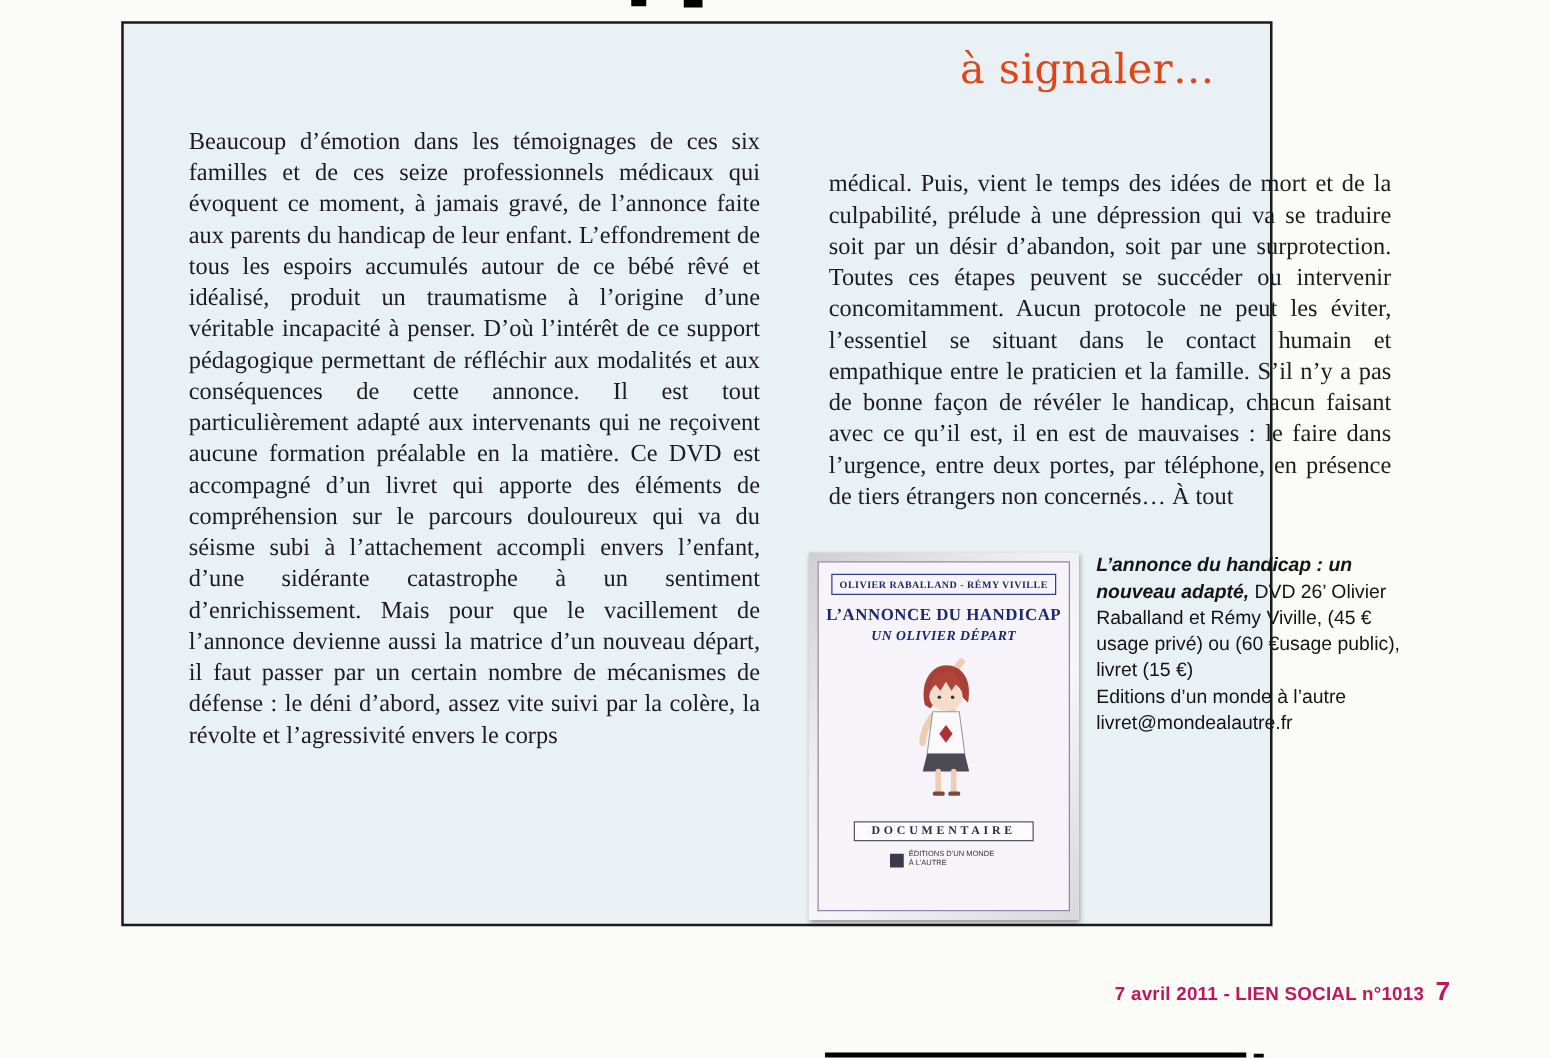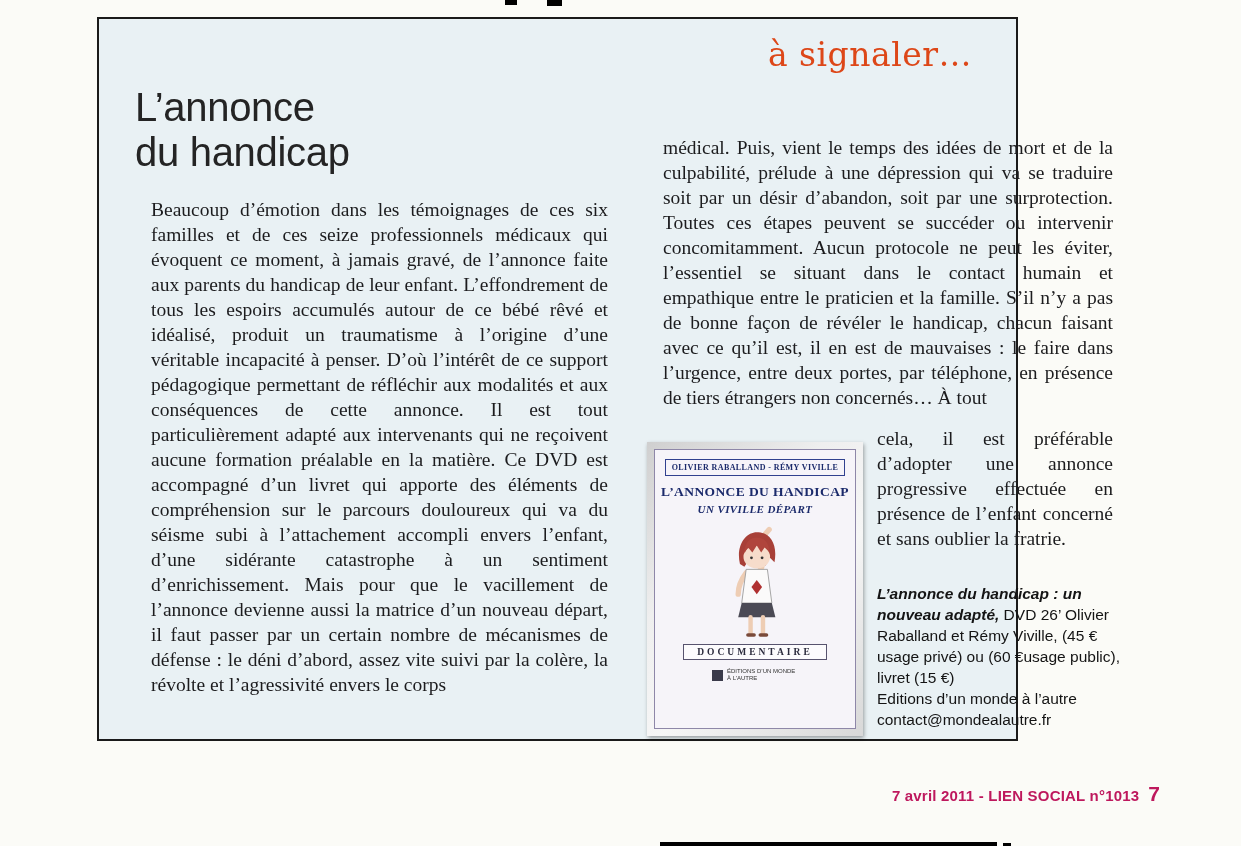--- a/index.html
+++ b/index.html
@@ -57,21 +57,21 @@
     font-family:"Liberation Serif",serif;font-weight:bold;
     font-size:13.5px;letter-spacing:.4px;color:#1b2a6b;text-align:center;
   }
   .dvd-subtitle{
     margin-top:3px;
     font-family:"Liberation Serif",serif;font-weight:bold;font-style:italic;
     font-size:11px;letter-spacing:.4px;color:#1b2a6b;text-align:center;
   }
   .dvd-art{height:126px;margin-top:2px;display:flex;align-items:center;justify-content:center;}
   .dvd-doc{
-    margin-top:1px;padding:2px 13px;
+    margin-top:14px;padding:2px 13px;
     border:1px solid #57536e;background:rgba(255,255,255,.65);
     font-family:"Liberation Serif",serif;font-weight:bold;
     font-size:9.5px;letter-spacing:3px;color:#2b2b3d;
   }
   .dvd-pub{
     margin-top:8px;display:flex;align-items:center;gap:4px;
     font-family:"Liberation Sans",sans-serif;font-size:6px;line-height:7px;
     color:#333;width:86px;text-align:left;
   }
   .dvd-logo{width:11px;height:11px;background:#3a3a4a;flex:0 0 auto;}
@@ -98,35 +98,31 @@
   .a-bot2{left:1003px;top:843px;width:8px;height:3px;}
 </style>
 </head>
 <body>
 
 <div class="frame">
 
   <div class="section-label">à signaler…</div>
 
   <div class="col-left">
-    <h1 class="title">
-      <span>L’annonce</span>
-      <span>du handicap</span>
-    </h1>
     <p class="bodytext">Beaucoup d’émotion dans les témoignages de ces six familles et de ces seize professionnels médicaux qui évoquent ce moment, à jamais gravé, de l’annonce faite aux parents du handicap de leur enfant. L’effondrement de tous les espoirs accumulés autour de ce bébé rêvé et idéalisé, produit un traumatisme à l’origine d’une véritable incapacité à penser. D’où l’intérêt de ce support pédagogique permettant de réfléchir aux modalités et aux conséquences de cette annonce. Il est tout particulièrement adapté aux intervenants qui ne reçoivent aucune formation préalable en la matière. Ce DVD est accompagné d’un livret qui apporte des éléments de compréhension sur le parcours douloureux qui va du séisme subi à l’attachement accompli envers l’enfant, d’une sidérante catastrophe à un sentiment d’enrichissement. Mais pour que le vacillement de l’annonce devienne aussi la matrice d’un nouveau départ, il faut passer par un certain nombre de mécanismes de défense : le déni d’abord, assez vite suivi par la colère, la révolte et l’agressivité envers le corps</p>
   </div>
 
   <div class="col-right">
     <p class="bodytext">médical. Puis, vient le temps des idées de mort et de la culpabilité, prélude à une dépression qui va se traduire soit par un désir d’abandon, soit par une surprotection. Toutes ces étapes peuvent se succéder ou intervenir concomitamment. Aucun protocole ne peut les éviter, l’essentiel se situant dans le contact humain et empathique entre le praticien et la famille. S’il n’y a pas de bonne façon de révéler le handicap, chacun faisant avec ce qu’il est, il en est de mauvaises : le faire dans l’urgence, entre deux portes, par téléphone, en présence de tiers étrangers non concernés… À tout</p>
 
     <div class="dvd">
       <div class="dvd-card">
         <div class="dvd-authors">OLIVIER RABALLAND - RÉMY VIVILLE</div>
         <div class="dvd-title">L’ANNONCE DU HANDICAP</div>
-        <div class="dvd-subtitle">UN VIVILLE DÉPART</div>
+        <div class="dvd-subtitle">UN OLIVIER DÉPART</div>
         <div class="dvd-art">
           <svg viewBox="0 0 100 140" width="100" height="124" aria-hidden="true">
             <path d="M56 60 C60 45 62 32 60 20" stroke="#eecdb4" stroke-width="7" fill="none" stroke-linecap="round"></path>
             <path d="M60 20 l6 -7" stroke="#eecdb4" stroke-width="6" fill="none" stroke-linecap="round"></path>
             <path d="M33 52 C28 30 40 16 52 16 C66 16 76 28 72 50 L66 44 L62 54 L56 46 L50 56 L44 46 L38 55 Z" fill="#a84038"></path>
             <ellipse cx="52" cy="44" rx="15" ry="13" fill="#f6dccb"></ellipse>
             <path d="M38 40 C38 26 46 22 52 22 C60 22 66 28 66 38 L61 33 L57 39 L52 31 L47 39 L42 33 Z" fill="#b0453c"></path>
             <circle cx="46" cy="45" r="1.6" fill="#333"></circle>
             <circle cx="58" cy="45" r="1.6" fill="#333"></circle>
             <path d="M40 62 C34 70 31 78 31 86" stroke="#eecdb4" stroke-width="6" fill="none" stroke-linecap="round"></path>
@@ -140,26 +136,25 @@
           </svg>
         </div>
         <div class="dvd-doc">DOCUMENTAIRE</div>
         <div class="dvd-pub">
           <span class="dvd-logo"></span>
           <span>ÉDITIONS D’UN MONDE À L’AUTRE</span>
         </div>
       </div>
     </div>
 
-    <p class="bodytext wraptext">cela, il est préférable d’adopter une annonce progressive effectuée en présence de l’enfant concerné et sans oublier la fratrie.</p>
 
     <div class="caption">
       <p><span class="cap-lead">L’annonce du handicap : un nouveau adapté,</span><span> DVD 26’ Olivier Raballand et Rémy Viville, (45 € usage privé) ou (60 €usage public), livret (15 €)</span></p>
       <p>Editions d’un monde à l’autre</p>
-      <p>contact@mondealautre.fr</p>
+      <p>livret@mondealautre.fr</p>
     </div>
   </div>
 
 </div>
 
 <div class="footer">
   <span class="issue">7 avril 2011 - LIEN SOCIAL n°1013</span><span class="page-num">7</span>
 </div>
 
 <div class="artifact a-top1"></div>

